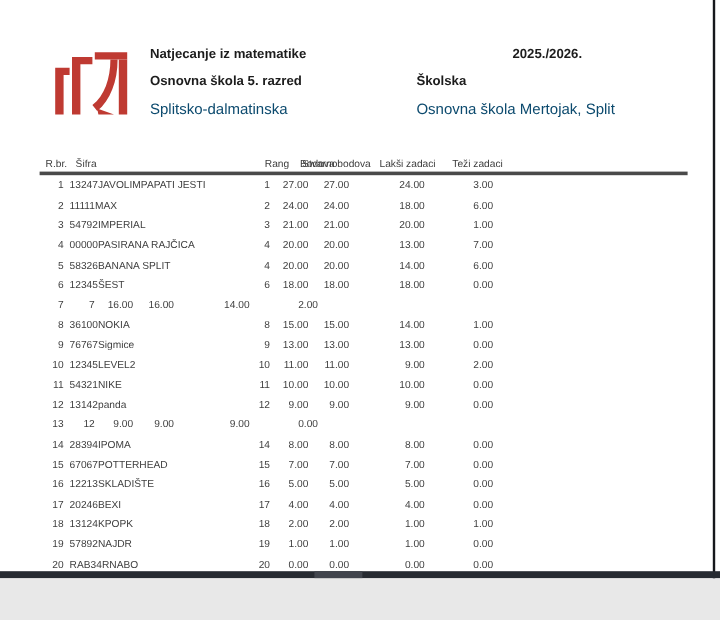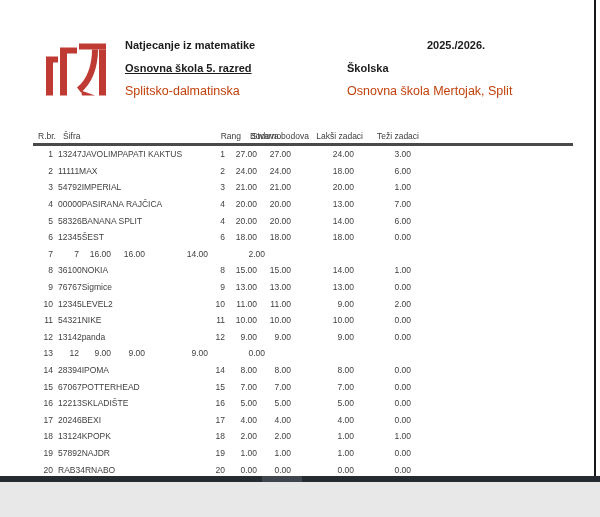--- a/index.html
+++ b/index.html
@@ -15,23 +15,23 @@
   .bottom-bar{position:absolute;left:0;bottom:0;width:600px;height:6px;background:#262a31;}
   .bar-notch{position:absolute;left:262px;top:0;width:40px;height:6px;background:#41454d;}
 
   
   .logo{position:absolute;left:45px;top:37px;width:62px;height:65px;}
   .logo svg{width:100%;height:100%;display:block;}
 
   
   .hline{position:absolute;white-space:nowrap;color:#222;}
   .hbold{font-weight:bold;font-size:11px;color:#1c1c1c;}
-  .hreg{font-size:12.5px;color:#c2410c;}
+  .hreg{font-size:12.5px;color:#0c4a6e;}
   .hl1{left:125px;top:39px;}
-  .hl2{left:125px;top:62px;text-decoration:underline;}
+  .hl2{left:125px;top:62px;}
   .hl3{left:125px;top:84px;}
   .hr1{left:427px;top:39px;}
   .hr2{left:347px;top:62px;}
   .hr3{left:347px;top:84px;}
 
   
   .rtable{position:absolute;left:33px;top:120px;width:540px;font-size:8.5px;color:#3f3f3f;}
   .thead{display:flex;align-items:flex-end;height:26px;border-bottom:3px solid #4a4a4a;
          padding-bottom:2px;box-sizing:border-box;color:#3c3c3c;}
   .trow{display:flex;align-items:center;height:16.6px;}
@@ -93,21 +93,21 @@
       </div>
       <div class="c c-laksi"><span class="sh-laksi">Lakši zadaci</span></div>
       <div class="c c-tezi"><span class="sh-tezi">Teži zadaci</span></div>
       <div class="c c-fill"></div>
     </div>
 
     <div class="tbody">
 
         <div class="trow">
           <div class="c c-rbr">1</div>
-          <div class="c c-sifra">13247JAVOLIMPAPATI KAKTUS</div>
+          <div class="c c-sifra">13247JAVOLIMPAPATI JESTI</div>
           <div class="c c-rang">1</div>
           <div class="c c-bodova">27.00</div>
           <div class="c c-stvarno">27.00</div>
           <div class="c c-laksi">24.00</div>
           <div class="c c-tezi">3.00</div>
           <div class="c c-fill"></div>
         </div>
 
         <div class="trow">
           <div class="c c-rbr">2</div>

